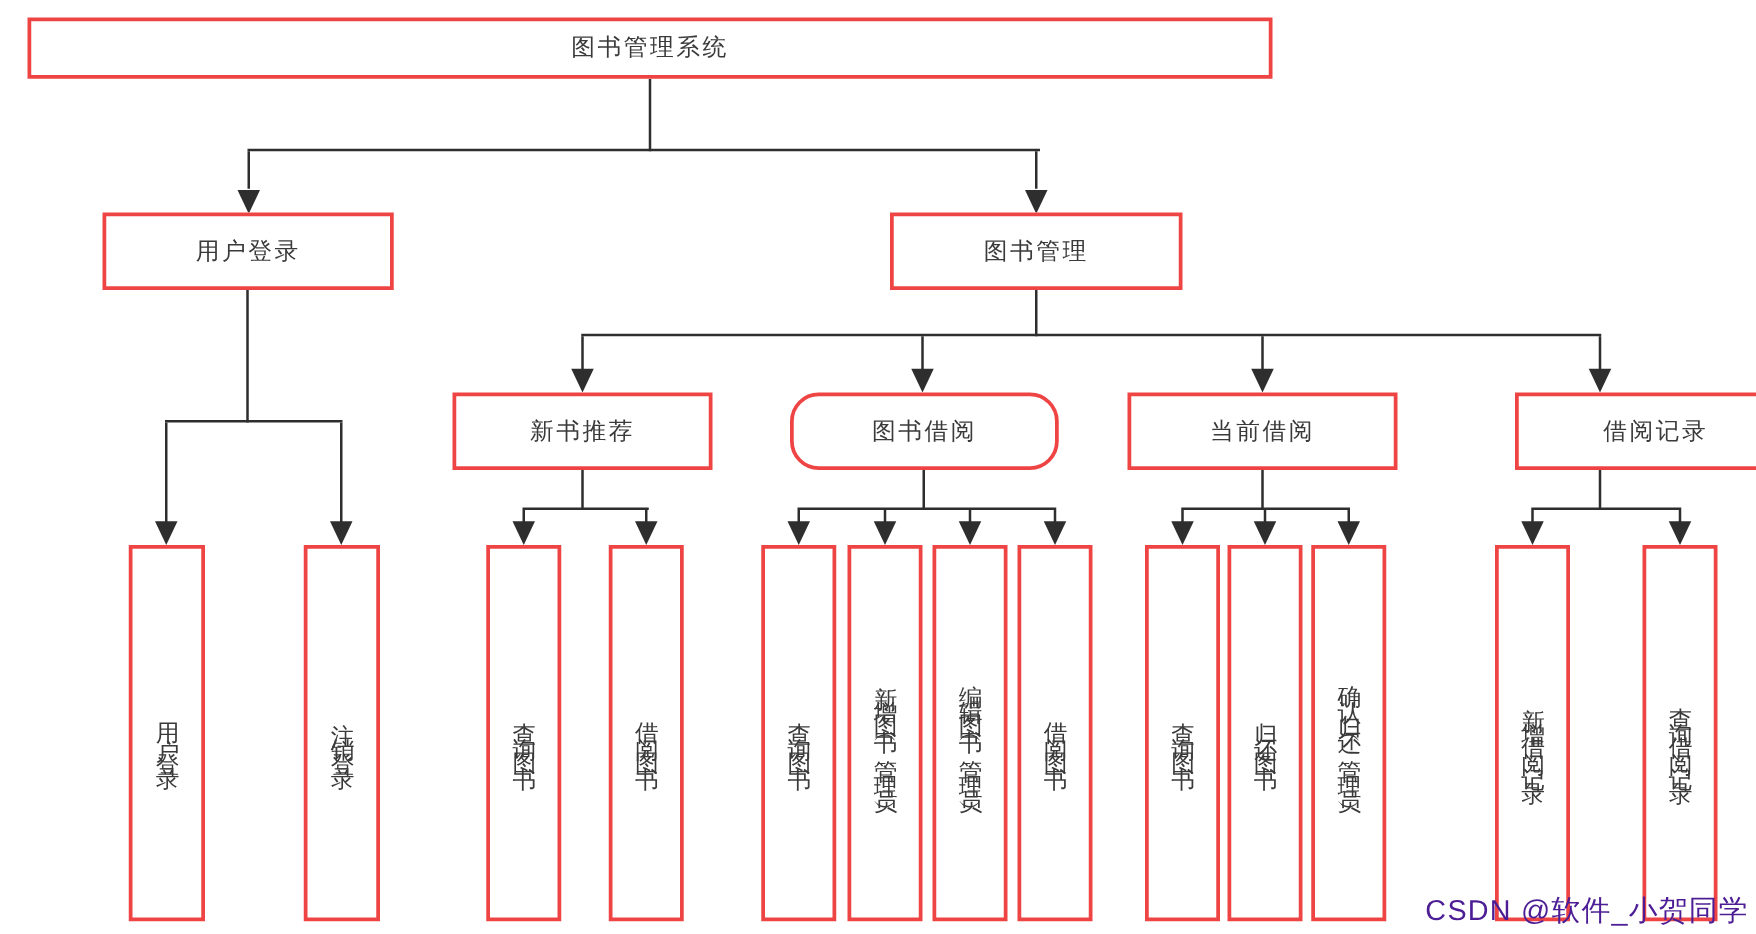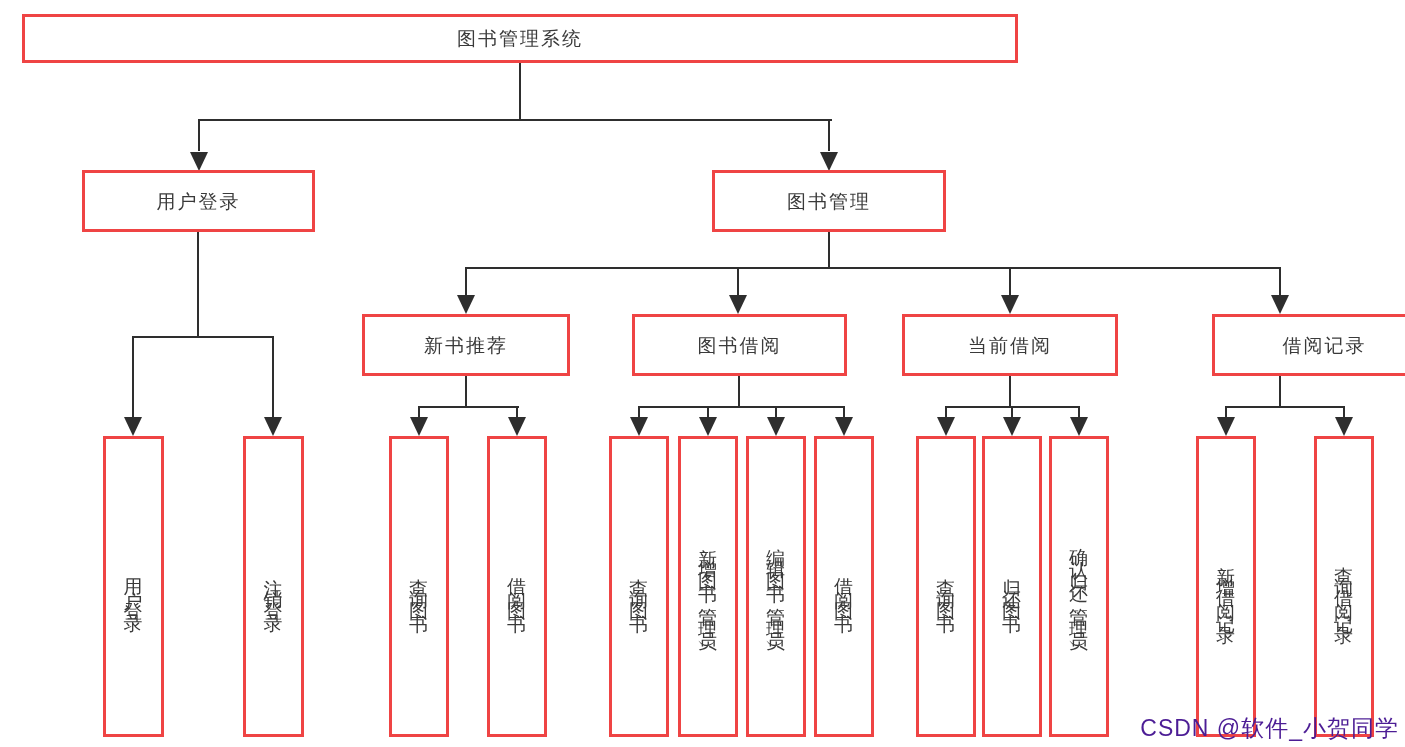--- a/index.html
+++ b/index.html
@@ -70,21 +70,21 @@
   <div class="box" style="left:82px;top:170px;width:233px;height:62px;">
     <span class="hlabel">用户登录</span>
   </div>
   <div class="box" style="left:712px;top:170px;width:234px;height:62px;">
     <span class="hlabel">图书管理</span>
   </div>
 
   <div class="box" style="left:362px;top:314px;width:208px;height:62px;">
     <span class="hlabel">新书推荐</span>
   </div>
-  <div class="box" style="left:632px;top:314px;width:215px;height:62px;">
+  <div class="box" style="left:632px;top:314px;width:215px;height:62px;border-radius:23px;">
     <span class="hlabel">图书借阅</span>
   </div>
   <div class="box" style="left:902px;top:314px;width:216px;height:62px;">
     <span class="hlabel">当前借阅</span>
   </div>
   <div class="box" style="left:1212px;top:314px;width:225px;height:62px;">
     <span class="hlabel">借阅记录</span>
   </div>
 
   <div class="box vbox" style="left:103px;top:436px;width:61px;height:301px;">

